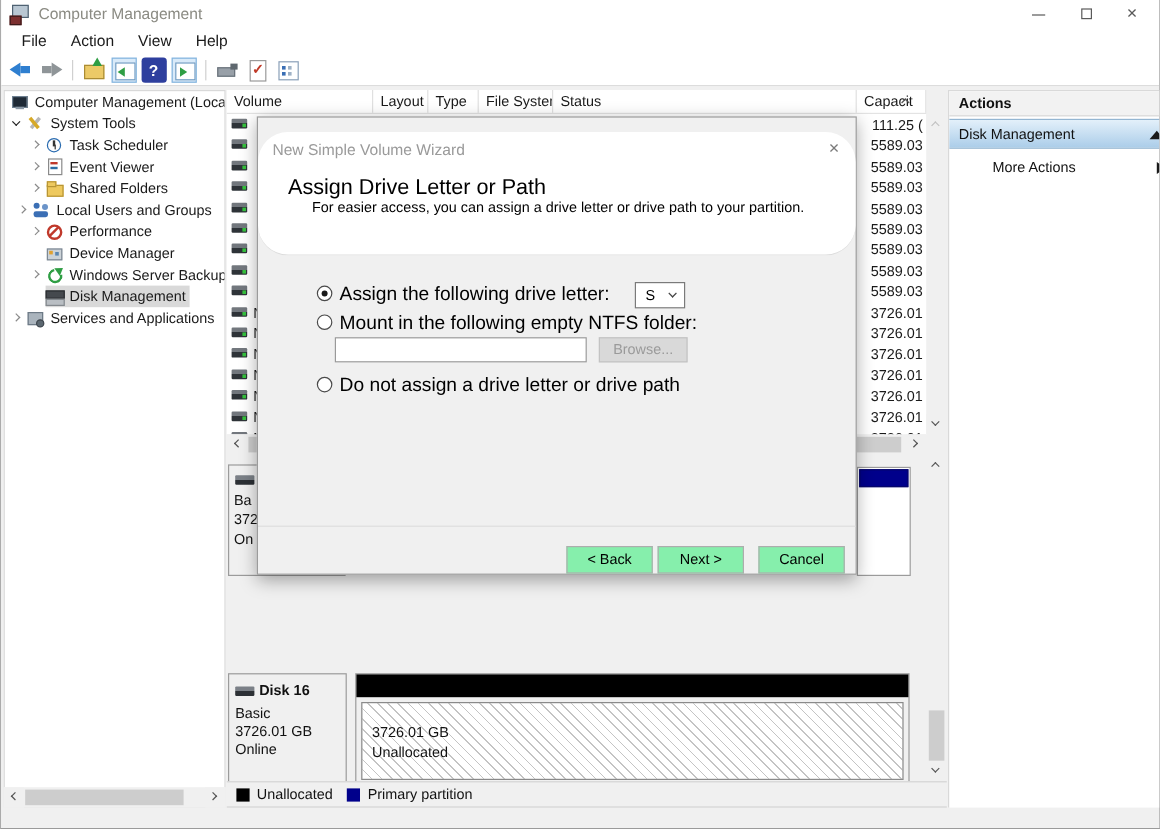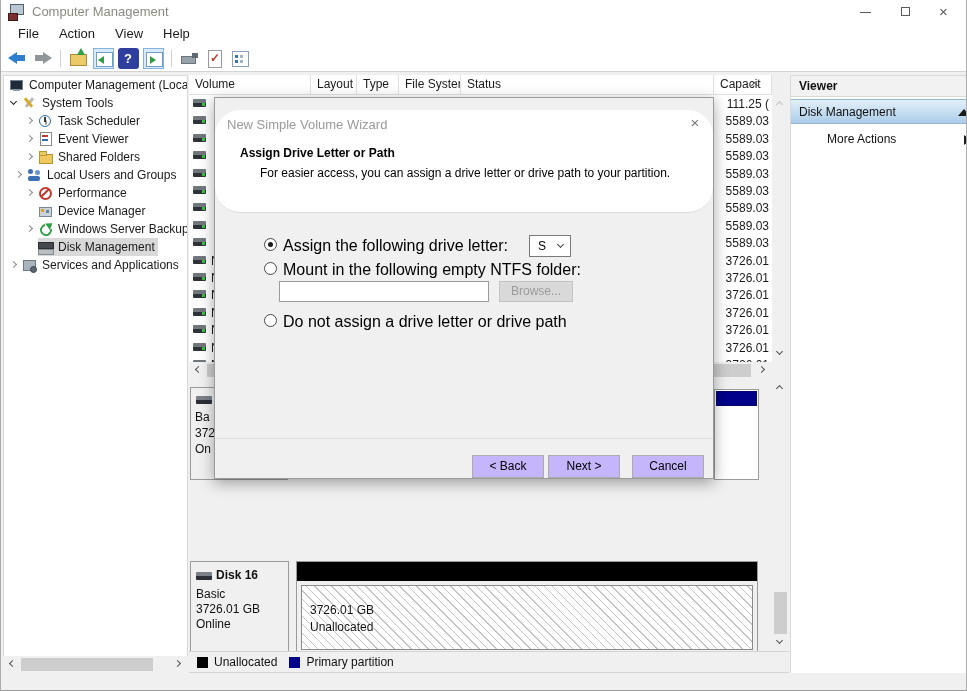--- a/index.html
+++ b/index.html
@@ -138,32 +138,32 @@
       background:linear-gradient(#e3f0fa,#abcde9);border-top:1px solid #94b6d2;border-bottom:1px solid #94b6d2;overflow:hidden;}
   .ap-group .tri-up{position:absolute;right:-2px;top:9px;border-left:6px solid transparent;border-right:6px solid transparent;border-bottom:7px solid #1a1a1a;}
   .ap-more{position:relative;height:22px;line-height:22px;font-size:12px;color:#111;padding-left:36px;margin-top:4px;overflow:hidden;}
   .ap-more .tri-right{position:absolute;right:-3px;top:7px;border-top:5px solid transparent;border-bottom:5px solid transparent;border-left:7px solid #1a1a1a;}
   
   .dlg{position:absolute;left:213px;top:97px;width:500px;height:382px;background:#f0f0f0;border:1px solid #9b9b9b;
        box-shadow:0 4px 14px rgba(0,0,0,0.35);z-index:10;}
   .dlg-head{position:absolute;left:0;top:12px;width:100%;height:103px;background:#fff;border-bottom:1px solid #dcdcdc;border-radius:25px;}
   .dlg-title{position:absolute;left:12px;top:7px;font-size:13px;color:#9a9a9a;}
   .dlg-close{position:absolute;right:9px;top:4px;width:18px;height:18px;color:#7a7a7a;font-size:17px;line-height:18px;text-align:center;}
-  .dlg-heading{position:absolute;left:25px;top:36px;font-size:12px;font-weight:bold;color:#000;}
+  .dlg-heading{position:absolute;left:25px;top:36px;font-size:18px;font-weight:normal;color:#000;}
   .dlg-sub{position:absolute;left:45px;top:56px;font-size:12px;color:#000;}
   .radio{position:absolute;width:13px;height:13px;border:1px solid #4a4a4a;border-radius:50%;background:#fff;}
   .radio.checked::after{content:"";position:absolute;left:3px;top:3px;width:5px;height:5px;border-radius:50%;background:#1a1a1a;}
   .rlabel{position:absolute;font-size:16px;color:#000;line-height:15px;}
   .combo{position:absolute;left:314px;top:137px;width:42px;height:22px;background:#fff;border:1px solid #7a7a7a;}
   .combo .val{position:absolute;left:8px;top:3px;font-size:12px;color:#000;}
   .combo .chev{position:absolute;right:7px;top:6px;width:5px;height:5px;border-right:1.4px solid #444;border-bottom:1.4px solid #444;transform:rotate(45deg);}
   .folder-input{position:absolute;left:64px;top:183px;width:210px;height:21px;background:#fff;border:1px solid #9a9a9a;font-size:12px;padding:0 4px;}
   .browse-btn{position:absolute;left:284px;top:183px;width:74px;height:21px;background:#d9d9d9;border:1px solid #c3c3c3;color:#9a9a9a;font-size:12px;text-align:center;line-height:19px;}
   .dlg-footer-line{position:absolute;left:0;top:340px;width:100%;border-top:1px solid #dedede;}
-  .wbtn{position:absolute;top:357px;width:72px;height:23px;background:#c4b5fd;border:1px solid #adadad;font-size:12px;color:#000;text-align:center;line-height:21px;}
+  .wbtn{position:absolute;top:357px;width:72px;height:23px;background:#86efac;border:1px solid #adadad;font-size:12px;color:#000;text-align:center;line-height:21px;}
   .wbtn.back{left:257px;} .wbtn.next{left:333px;} .wbtn.cancel{left:417px;}
 </style>
 </head>
 <body>
 
 <div class="window">
 
   <div class="titlebar">
     <span class="app-icon"></span>
     <span class="title">Computer Management</span>
@@ -448,21 +448,21 @@
           <span class="leg-sq" style="background: rgb(0, 0, 0);"></span>
           <span class="leg-label">Unallocated</span>
         </span>
         <span class="leg-item">
           <span class="leg-sq" style="background: rgb(0, 0, 139);"></span>
           <span class="leg-label">Primary partition</span>
         </span>
       </div>
 
     <div class="actions-panel">
-      <div class="ap-header">Viewer</div>
+      <div class="ap-header">Actions</div>
       <div class="ap-group">
         <span>Disk Management</span>
         <span class="tri-up"></span>
       </div>
       <div class="ap-more">
         <span>More Actions</span>
         <span class="tri-right"></span>
       </div>
     </div>
   </div>

